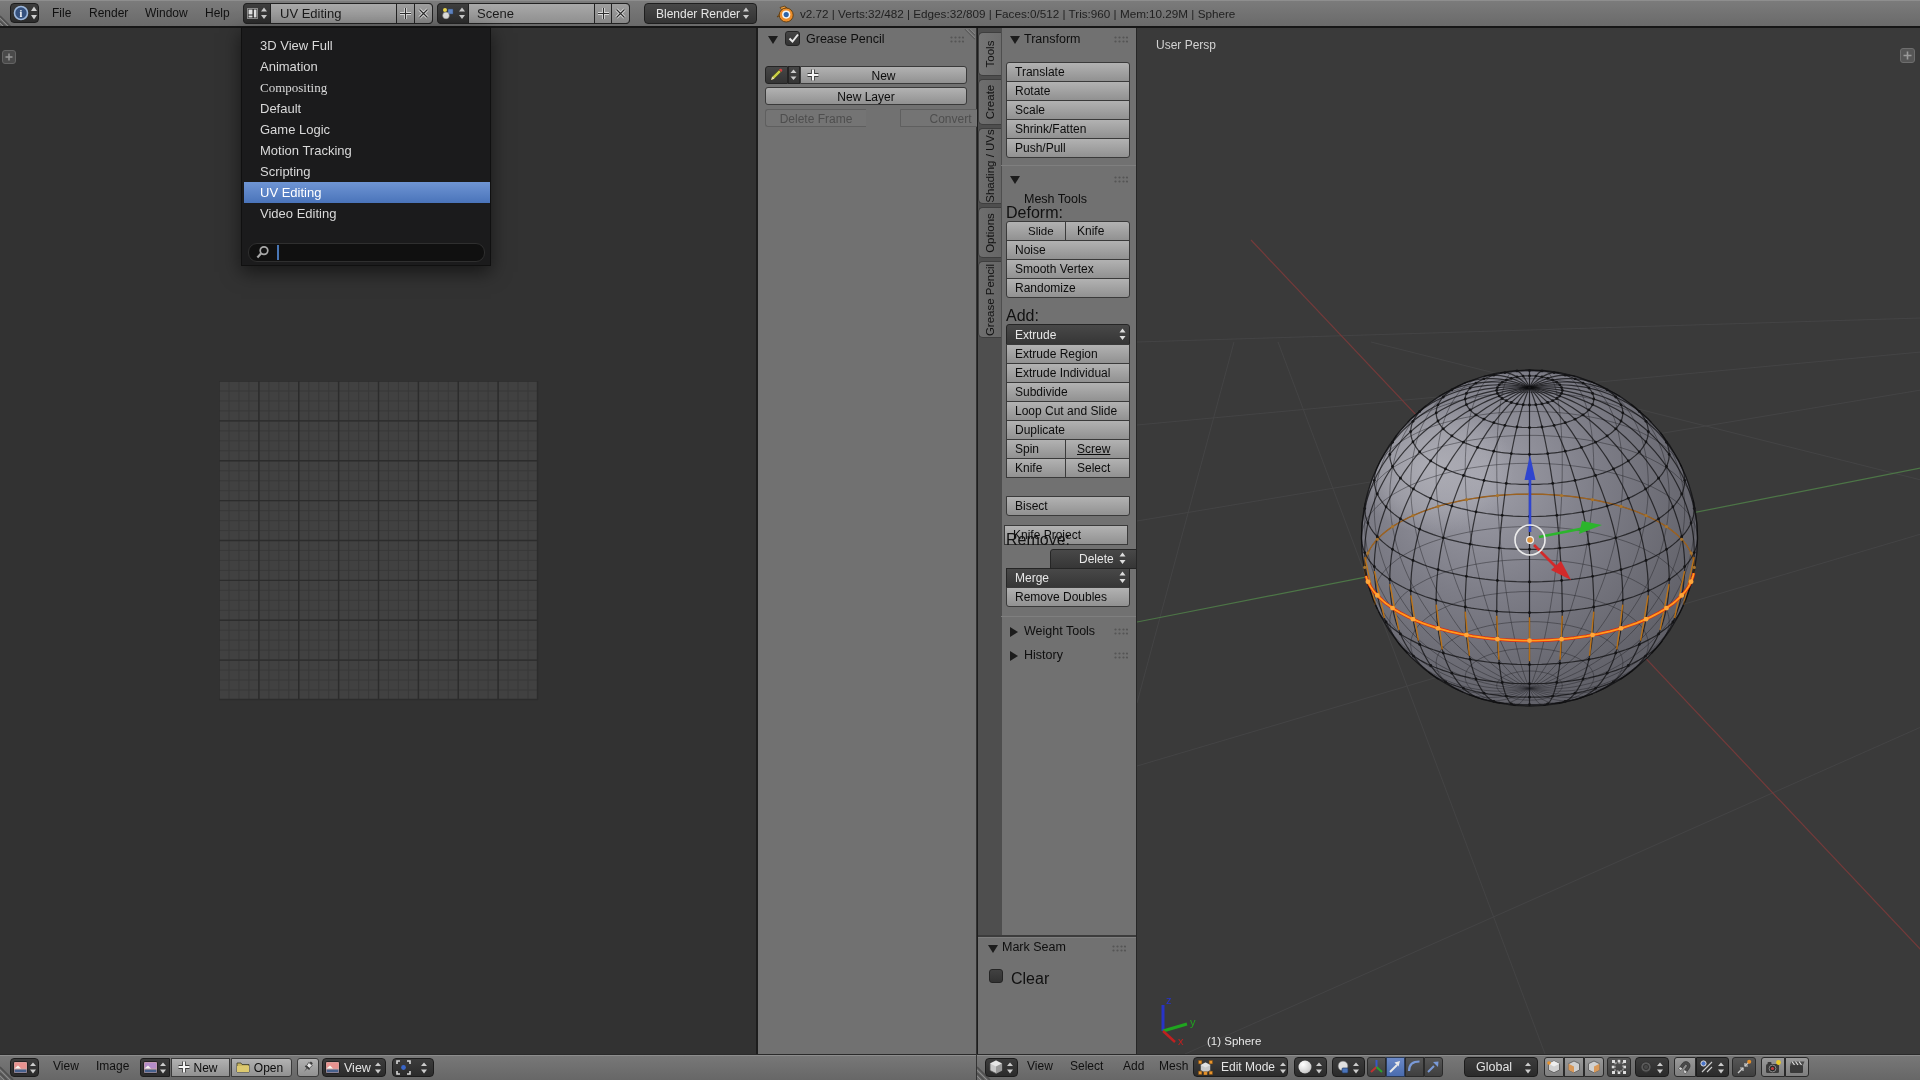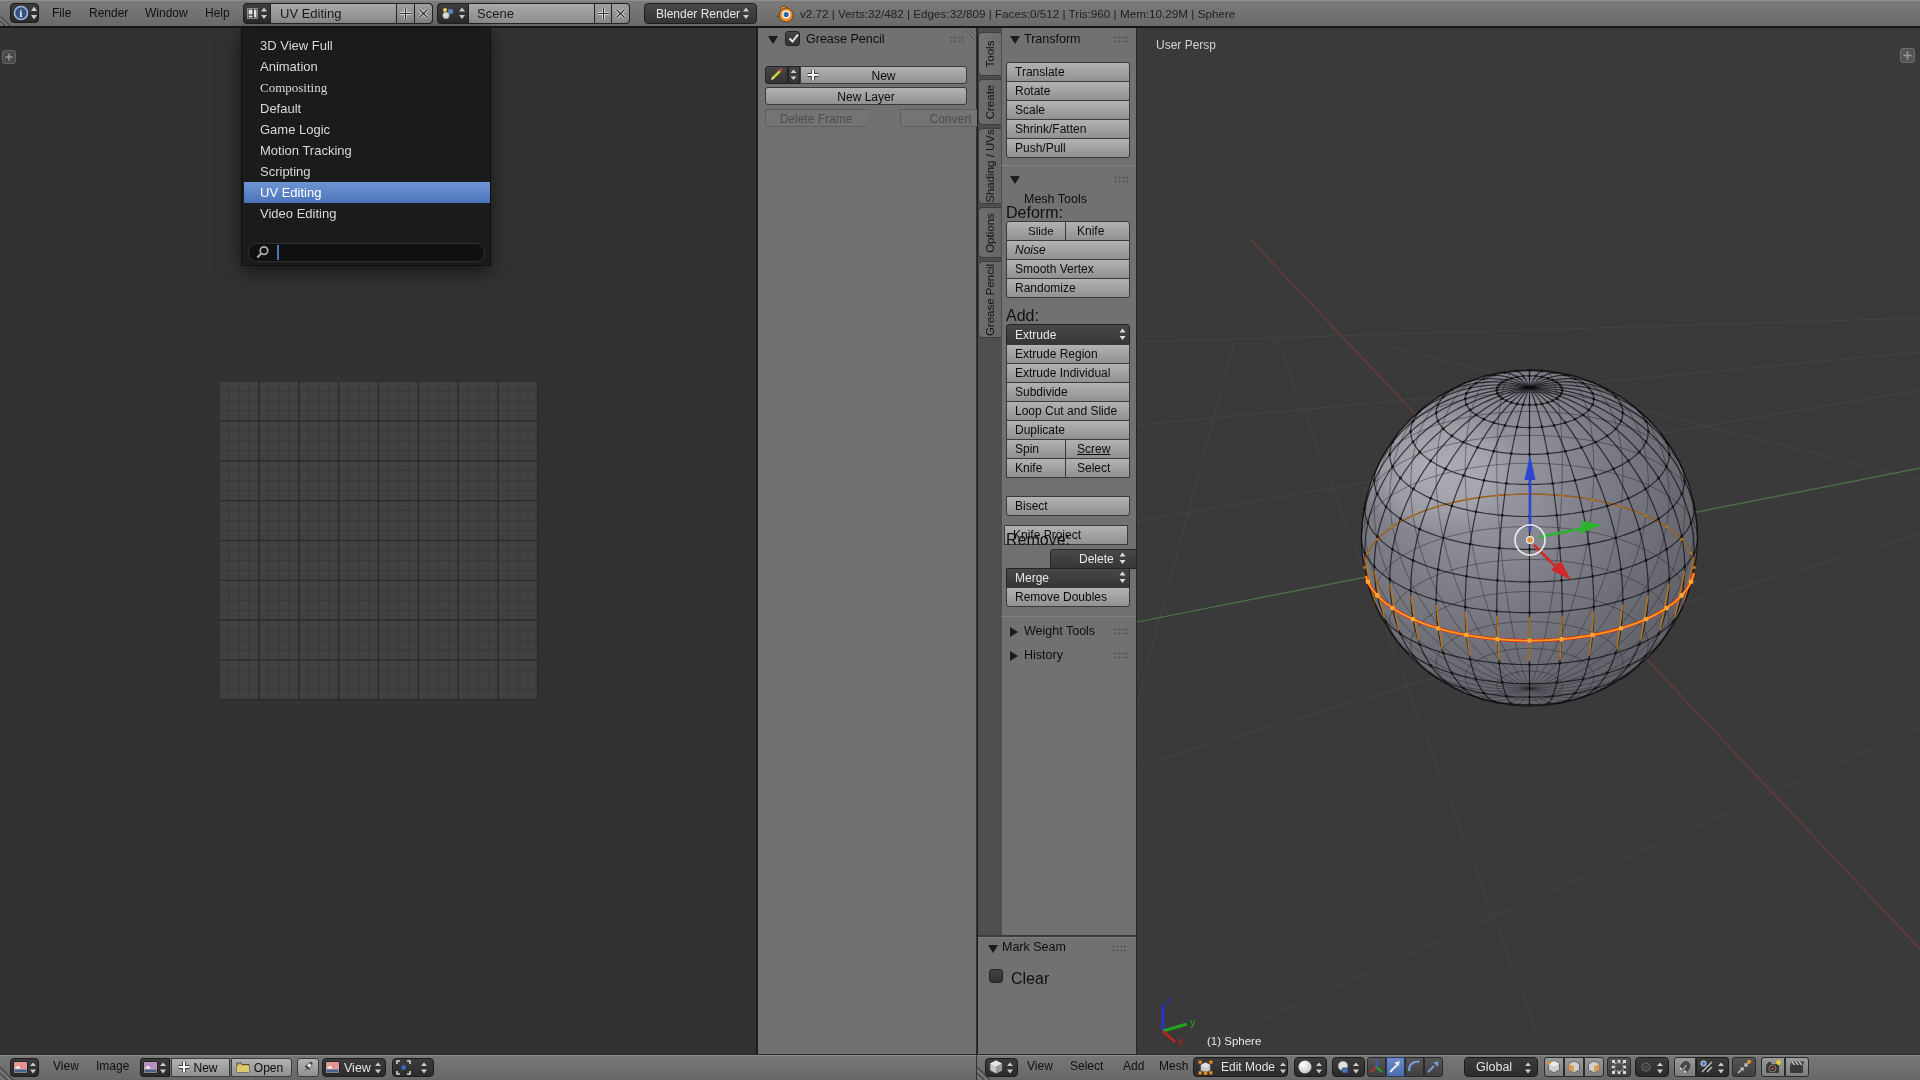--- a/index.html
+++ b/index.html
@@ -317,21 +317,21 @@
         <circle cx="13" cy="1.5" r="1.1"></circle>
         <circle cx="1.5" cy="5.5" r="1.1"></circle>
         <circle cx="5.5" cy="5.5" r="1.1"></circle>
         <circle cx="9.5" cy="5.5" r="1.1"></circle>
         <circle cx="13" cy="5.5" r="1.1"></circle>
       </g>
     </svg>
 <div class="abs plabel" style="left:1006px;top:204px;">Deform:</div>
 <div class="abs btn" style="left:1006px;top:221px;width:60px;height:20px;line-height:19px;border-radius:3px 0 0 0;padding-left:21px;font-size:11.5px;">Slide Edg</div>
 <div class="abs btn" style="left:1065px;top:221px;width:65px;height:20px;line-height:19px;border-radius:0 3px 0 0;padding-left:11px;">Knife</div>
-<div class="abs btn" style="left:1006px;top:240px;width:124px;height:20px;line-height:19px;font-style:italic;">Noise</div>
+<div class="abs btn" style="left:1006px;top:240px;width:124px;height:20px;line-height:19px;">Noise</div>
 <div class="abs btn" style="left:1006px;top:259px;width:124px;height:20px;line-height:19px;">Smooth Vertex</div>
 <div class="abs btn" style="left:1006px;top:278px;width:124px;height:20px;line-height:19px;border-radius:0 0 3px 3px;">Randomize</div>
 <div class="abs plabel" style="left:1006px;top:307px;">Add:</div>
 <div class="abs darkmenu" style="left:1006px;top:324px;width:124px;height:21px;line-height:20px;border-radius:3px 3px 0 0;">Extrude</div>
 <svg class="abs" style="left:1118px;top:327px;" width="9" height="15" viewBox="0 0 9 15">
       <path d="M1.5 5.5 L7.5 5.5 L4.5 1.5 Z" fill="#ddd"></path>
       <path d="M1.5 9 L7.5 9 L4.5 13 Z" fill="#ddd"></path>
     </svg>
 <div class="abs btn" style="left:1006px;top:344px;width:124px;height:20px;line-height:19px;">Extrude Region</div>
 <div class="abs btn" style="left:1006px;top:363px;width:124px;height:20px;line-height:19px;">Extrude Individual</div>

